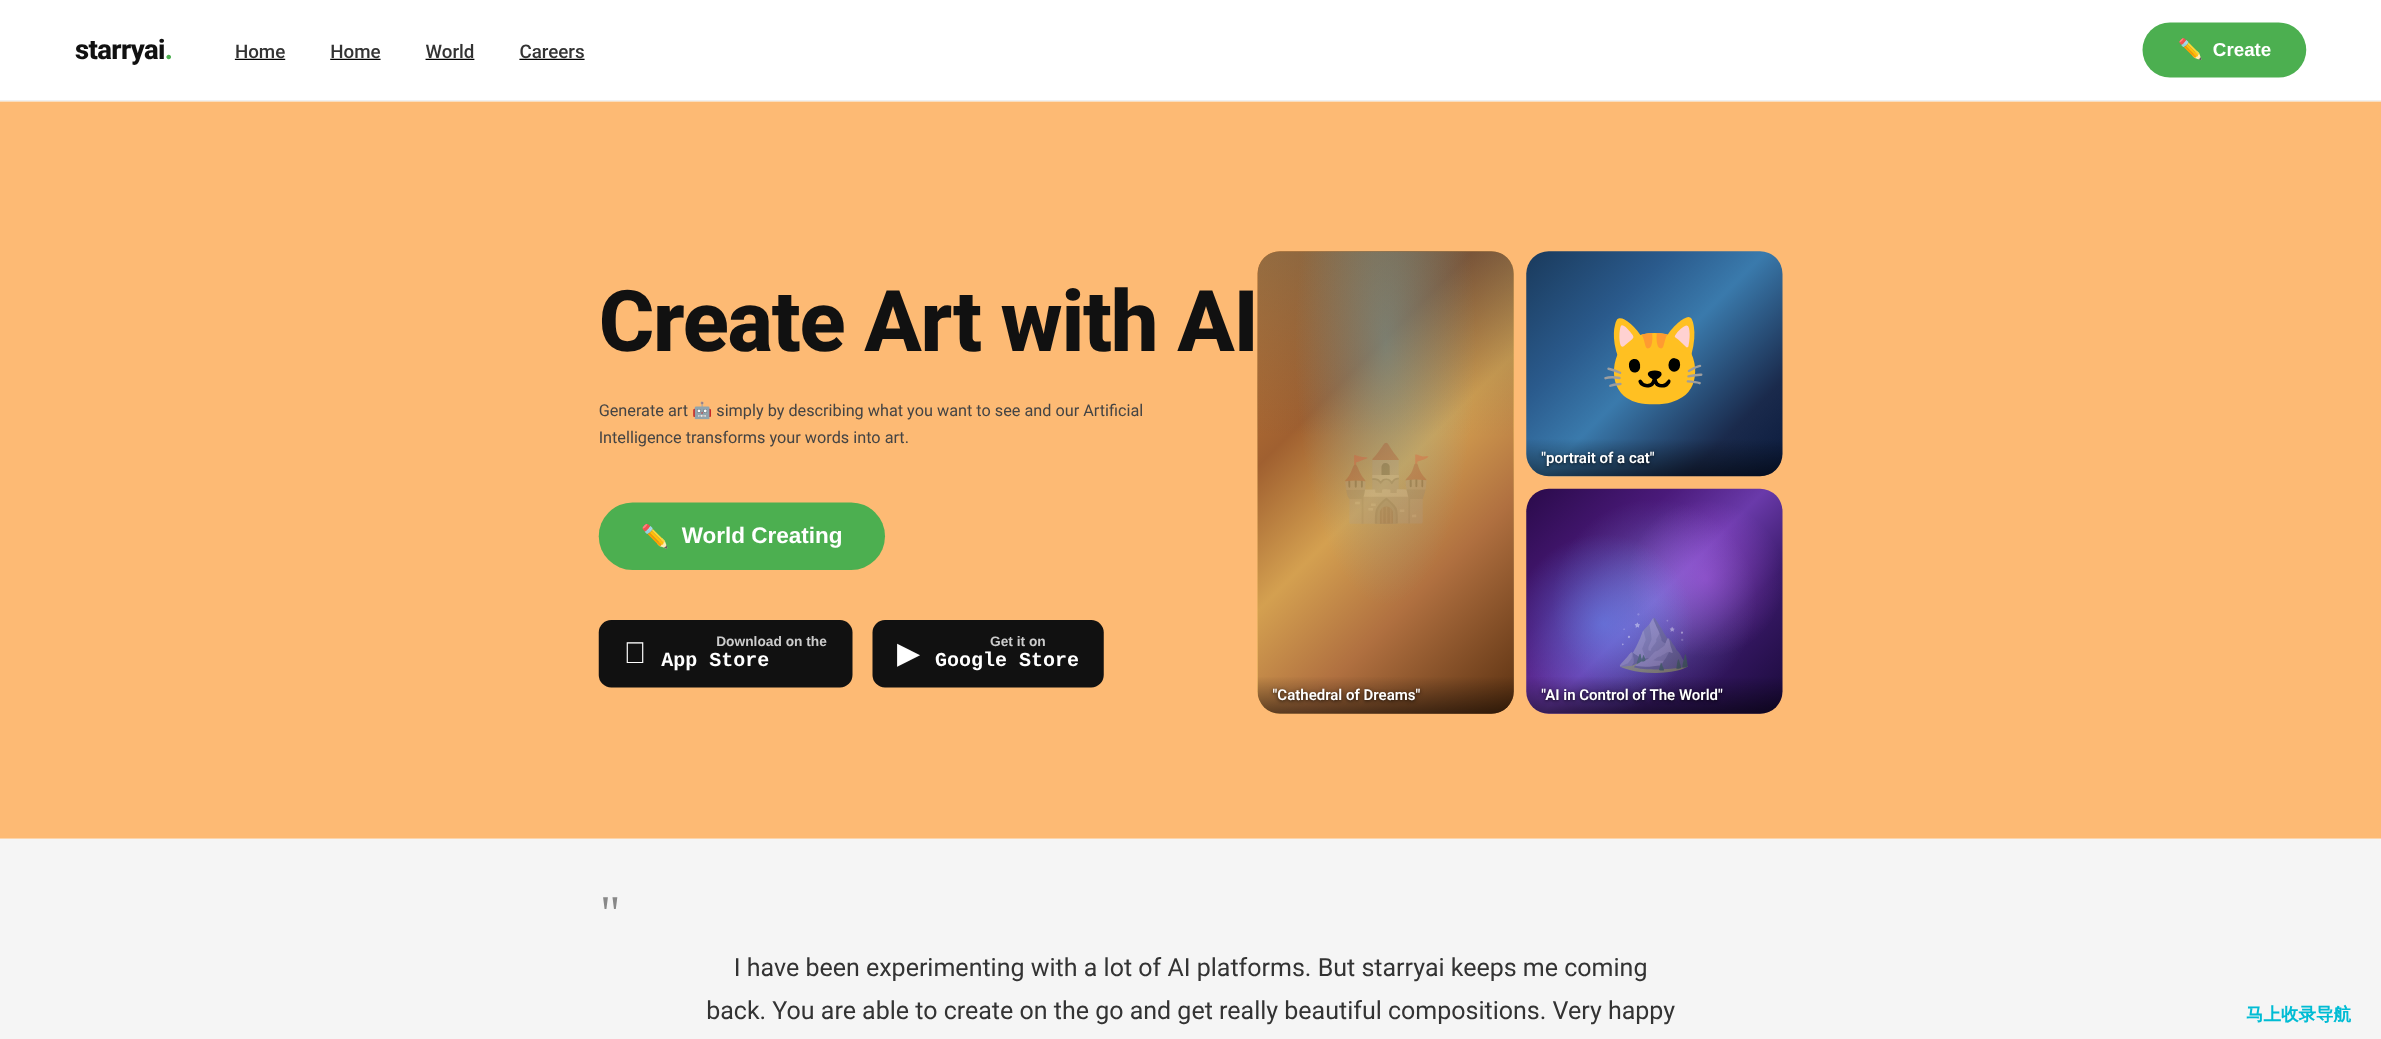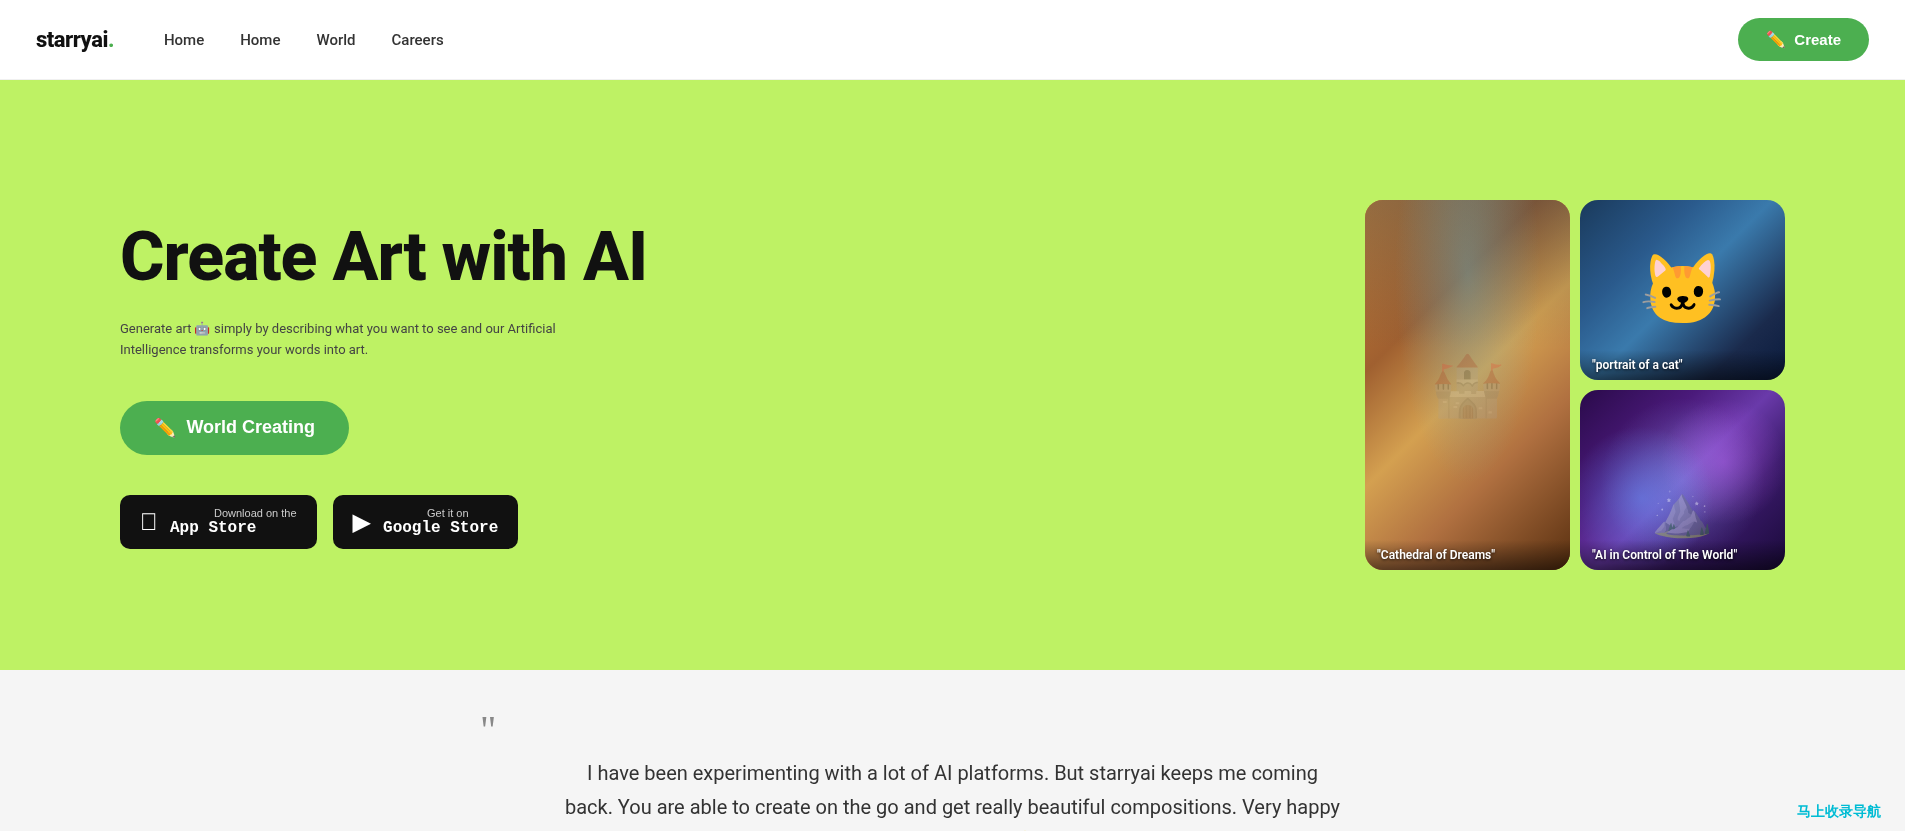--- a/index.html
+++ b/index.html
@@ -13,21 +13,21 @@
       width: 1905px;
       min-height: 831px;
       overflow-x: hidden;
     }
 
     
     nav {
       display: flex;
       align-items: center;
       justify-content: space-between;
-      padding: 18px 36px;
+      padding: 18px 60px;
       background: #fff;
       border-bottom: 1px solid #f0f0f0;
       position: relative;
       z-index: 10;
     }
     .nav-left {
       display: flex;
       align-items: center;
       gap: 50px;
     }
@@ -40,20 +40,21 @@
     .logo span {
       color: #111;
     }
     .logo .dot {
       color: #4CAF50;
     }
     .nav-links {
       display: flex;
       gap: 36px;
       list-style: none;
+      text-decoration: underline;
     }
     .nav-links a {
       text-decoration: none;
       color: #333;
       font-size: 15px;
       font-weight: 500;
     }
     .create-btn {
       background: #4CAF50;
       color: #fff;
@@ -68,24 +69,24 @@
       gap: 8px;
     }
     .pencil-icon-nav {
       font-size: 16px;
     }
 
     
     .hero {
       display: flex;
       align-items: center;
-      justify-content: space-between;
+      justify-content: center;
       padding: 80px 120px 60px 120px;
       min-height: 590px;
-      background: #bef264;
+      background: #fdba74;
     }
     .hero-left {
       max-width: 620px;
     }
     .hero-title {
       font-size: 68px;
       font-weight: 800;
       color: #111;
       line-height: 1.08;
       margin-bottom: 24px;
@@ -130,21 +131,21 @@
       min-width: 160px;
     }
     .store-btn-text {
       display: flex;
       flex-direction: column;
       text-align: left;
     }
     .store-btn-sub {
       font-size: 11px;
       color: #ccc;
-      font-weight: 400;
+      font-weight: 700;
       padding-left: 44px;
     }
     .store-btn-main {
       font-size: 16px;
       font-weight: 700;
       color: #fff;
       font-family: Liberation Mono, monospace;
     }
     .store-icon {
       font-size: 24px;

